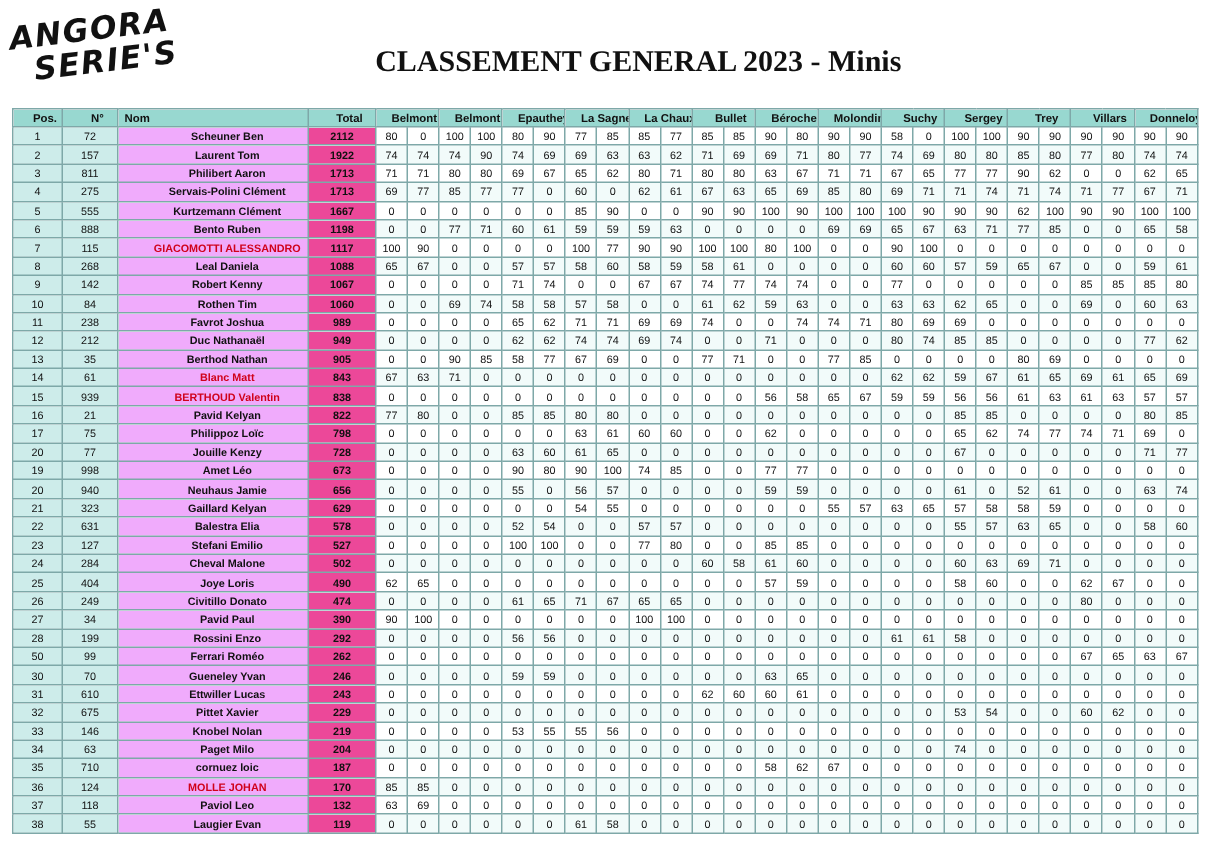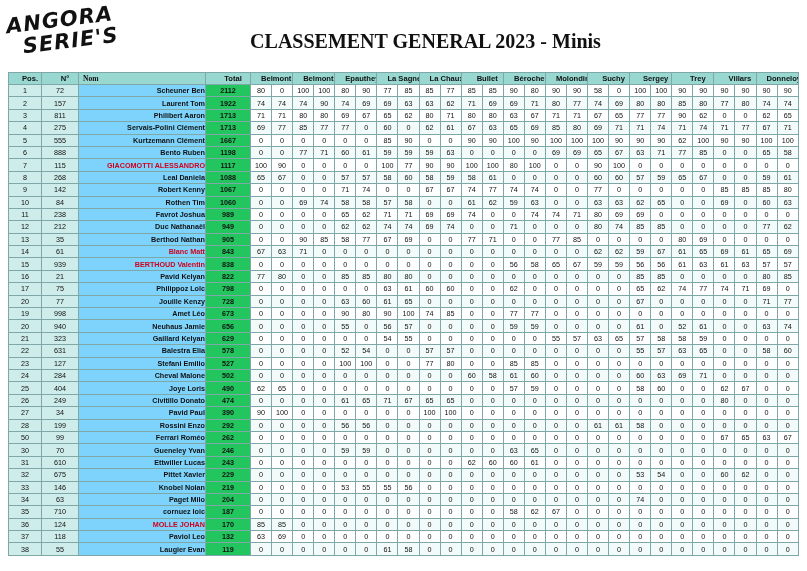--- a/index.html
+++ b/index.html
@@ -77,27 +77,27 @@
     font-size:7.6px;
     height:13px;
     padding-left:10px;
   }
   thead tr.grp th{height:11px;}
   tbody tr{background:#ffffff;}
   tbody tr:nth-child(even){background:#f2fbfa;}
   td.pos{width:22px;background:#cdeceA;font-weight:normal;}
   td.num{width:26px;background:#cdeceA;}
   td.name{
-    width:122px;text-align:right;padding-left:19px;font-weight:bold;
-    background:#7dd3fc;
+    width:122px;text-align:center;padding-left:19px;font-weight:bold;
+    background:#f0abfc;
   }
-  td.total{width:34px;font-weight:bold;background:#22c55e;}
+  td.total{width:34px;font-weight:bold;background:#ec4899;}
   thead th.pos{width:22px;}
   thead th.num{width:26px;}
-  thead th.name{width:122px;text-align:left;padding-left:4px;font-family:Liberation Serif, serif;}
+  thead th.name{width:122px;text-align:left;padding-left:4px;}
   thead th.total{width:34px;}
   td.v{width:21.5px;}
   .hl-red{color:#d0021b;}
 </style>
 </head>
 <body>
 
 <div class="page">
 
   <div class="header">

